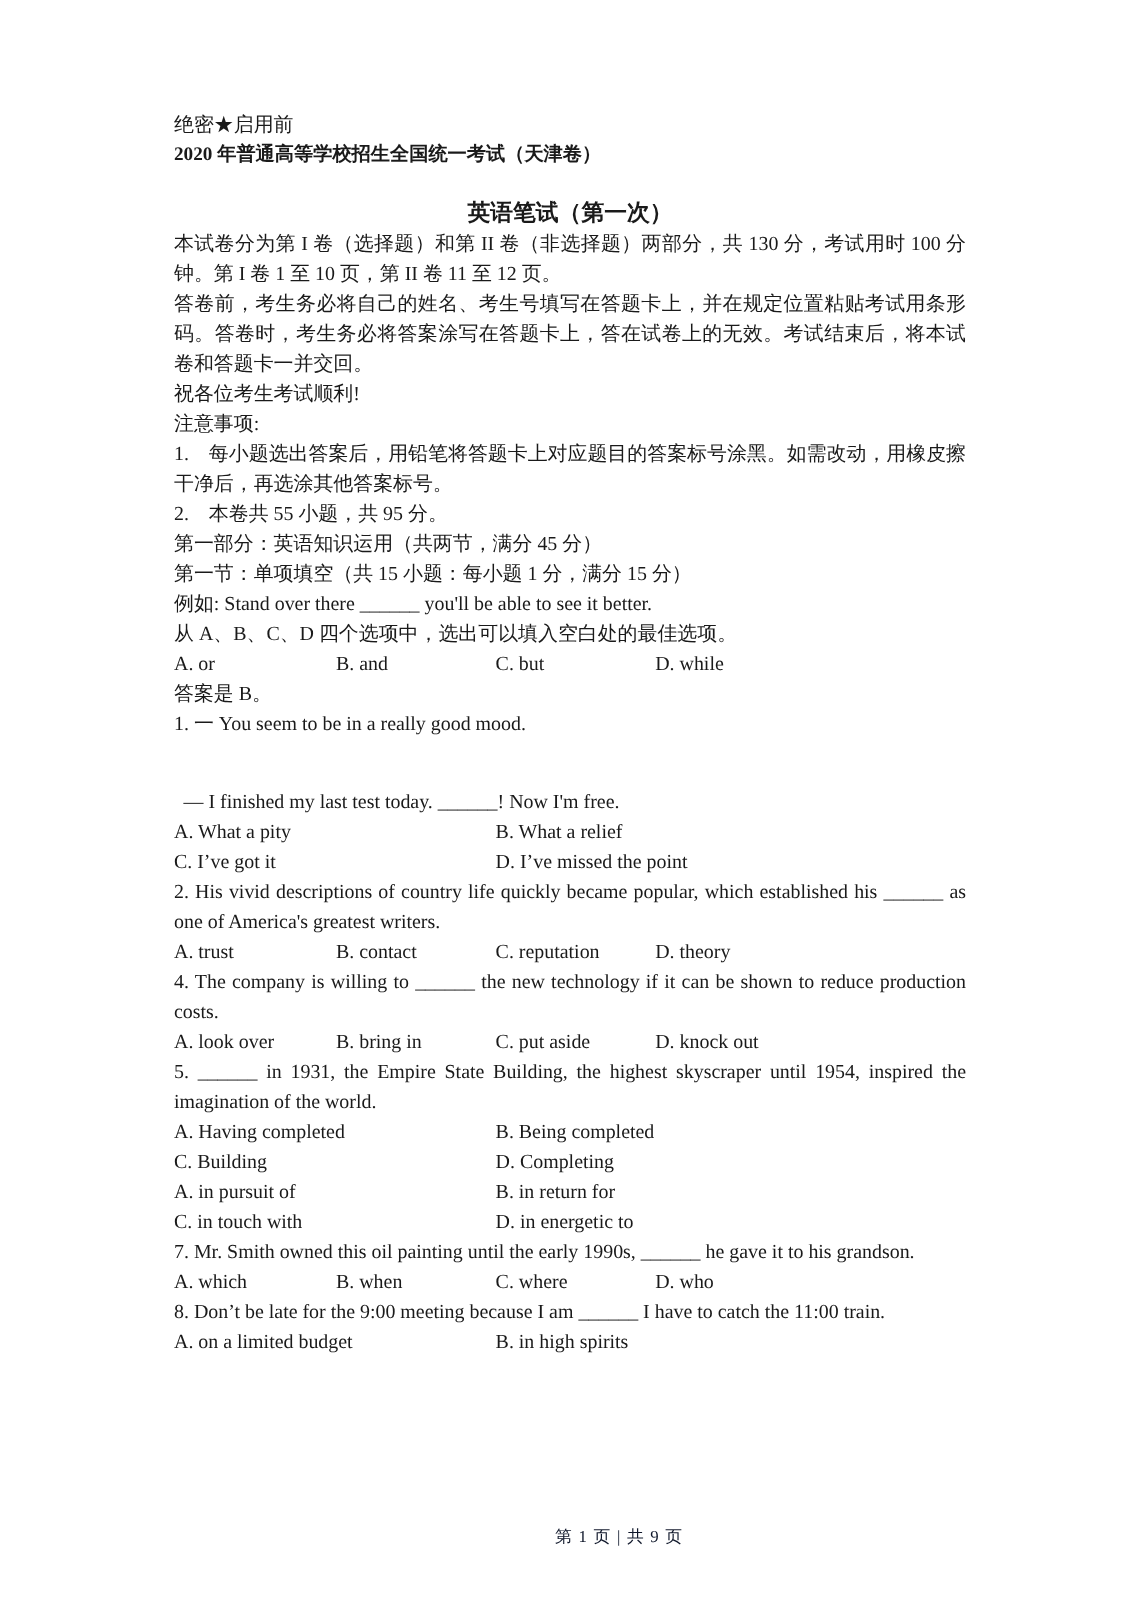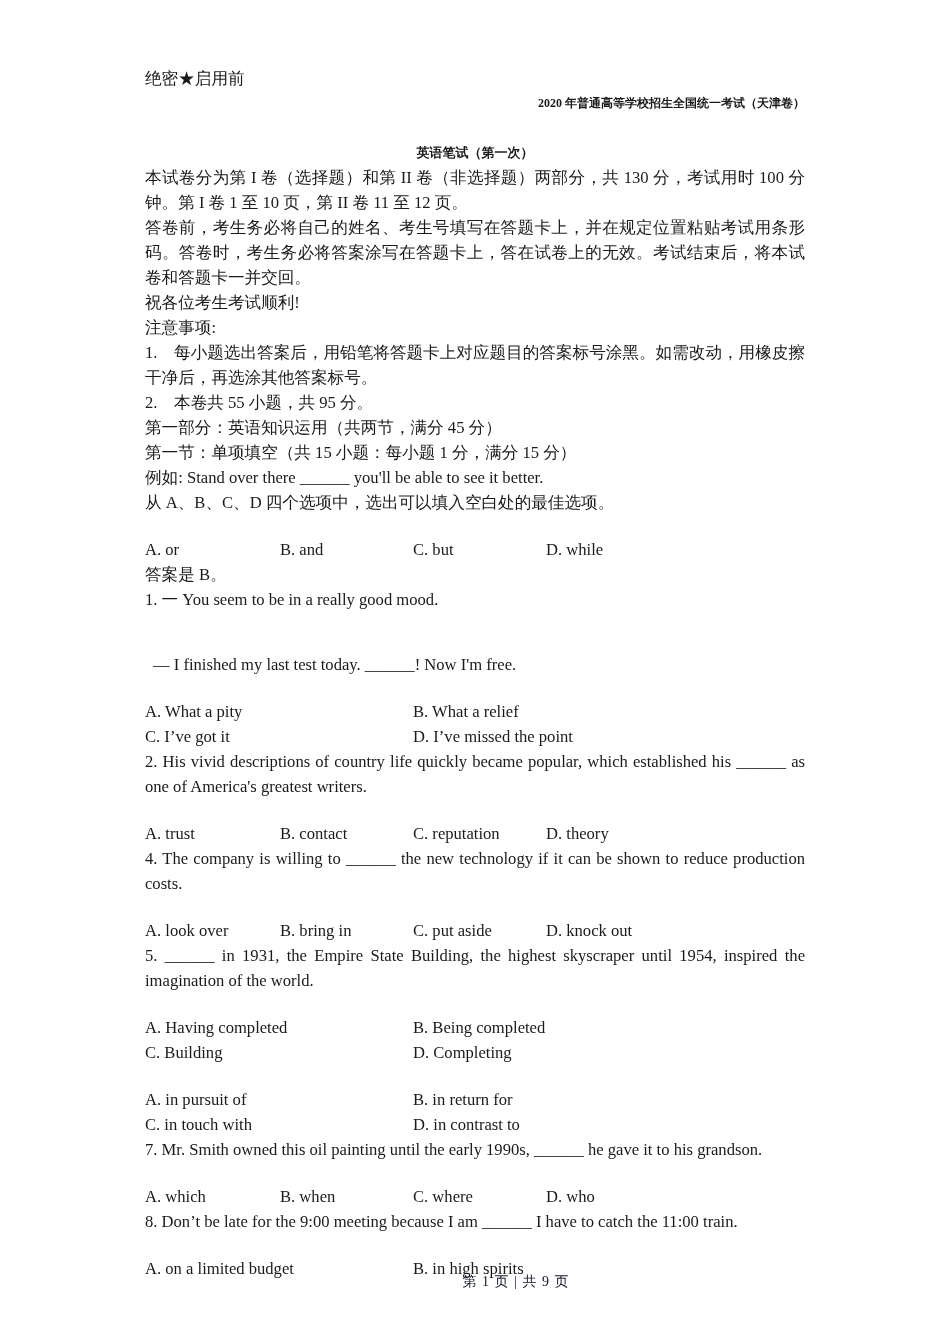--- a/index.html
+++ b/index.html
@@ -6,29 +6,29 @@
   body {
     width: 950px; height: 1344px;
     background: #ffffff;
     position: relative;
     overflow: hidden;
     font-family: "Liberation Serif", "DejaVu Serif", serif;
     font-size: 16.6px;
     line-height: 25px;
     color: #1a1a1a;
   }
-  .content { padding: 66px 145px 0 145px; }
+  .content { padding: 91px 145px 0 145px; }
   .classification { text-align: left; }
-  .doc-title { text-align: right; font-weight: bold; font-size: 12px; }
+  .doc-title { text-align: left; font-weight: bold; font-size: 16px; }
   .title-gap { height: 24px; }
-  .doc-subtitle { text-align: center; font-weight: bold; font-size: 13px; }
+  .doc-subtitle { text-align: center; font-weight: bold; font-size: 19px; }
   .para { text-align: justify; }
   .center-heading { text-align: center; font-weight: bold; font-size: 18px; }
   .plain-line { text-align: left; }
-  .options { display: grid; margin-top: 22px; }
+  .options { display: grid; }
   .options.cols-4 { grid-template-columns: 135px 133px 133px 1fr; }
   .options.cols-2 { grid-template-columns: 268px 1fr; }
   .q-line { text-align: justify; }
   .q-cont { padding-left: 8px; margin-top: 40px; }
   .page-footer {
     position: absolute;
     top: 1269px; left: 0;
     width: 100%;
     text-align: center;
     font-size: 14px;
@@ -108,21 +108,21 @@
           <span>B. Being completed</span>
           <span>C. Building</span>
           <span>D. Completing</span>
         </div>
       </div>
       <div>
         <div class="options cols-2">
           <span>A. in pursuit of</span>
           <span>B. in return for</span>
           <span>C. in touch with</span>
-          <span>D. in contrast to</span>
+          <span>D. in energetic to</span>
         </div>
       </div>
       <div>
         <div class="q-line">7. Mr. Smith owned this oil painting until the early 1990s, ______ he gave it to his grandson.</div>
         <div class="options cols-4">
           <span>A. which</span>
           <span>B. when</span>
           <span>C. where</span>
           <span>D. who</span>
         </div>

